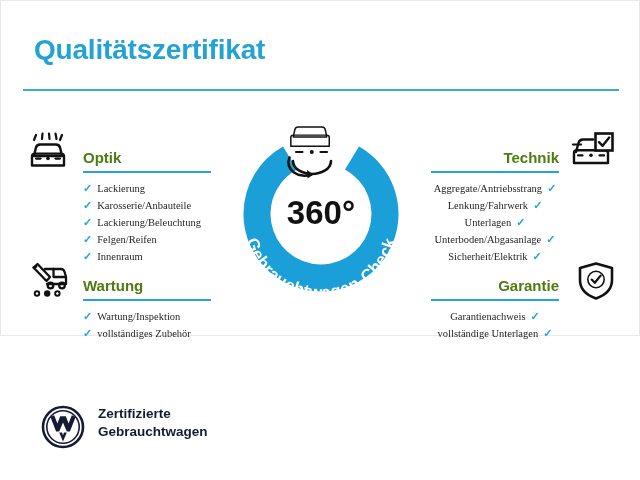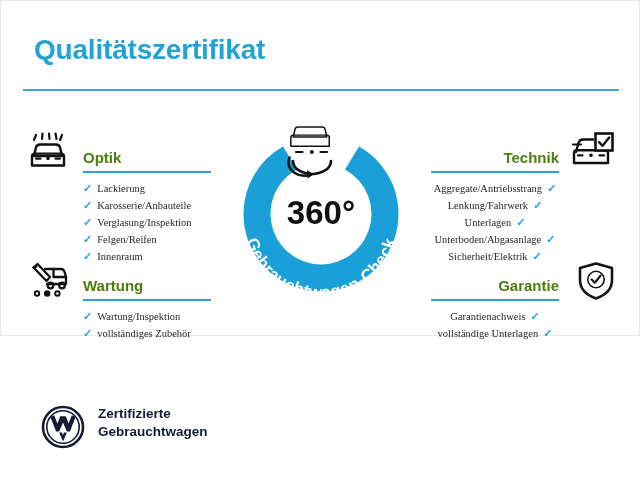--- a/index.html
+++ b/index.html
@@ -169,21 +169,21 @@
     </svg>
   </div>
   <div class="section left" id="sec-optik">
     <div class="sec-head">
       <div class="sec-title">Optik</div>
       <div class="sec-rule"></div>
     </div>
     <ul class="sec-list" id="list-optik">
         <li><span class="chk">✓</span><span>Lackierung</span></li>
         <li><span class="chk">✓</span><span>Karosserie/Anbauteile</span></li>
-        <li><span class="chk">✓</span><span>Verglasung/Inspektion</span></li>
+        <li><span class="chk">✓</span><span>Lackierung/Beleuchtung</span></li>
         <li><span class="chk">✓</span><span>Felgen/Reifen</span></li>
         <li><span class="chk">✓</span><span>Innenraum</span></li>
       </ul>
   </div>
 
   <div class="sec-icon" id="icon-wartung">
     <svg viewBox="0 0 46 40" width="46" height="40">
       <g fill="none" stroke="#111111" stroke-width="2.3" stroke-linejoin="round" stroke-linecap="round">
         <path d="M8.5 7.5 L12.5 4 L25 17 L21.5 21 Z"></path>
         <path d="M8.5 7.5 L11.3 6.6"></path>

